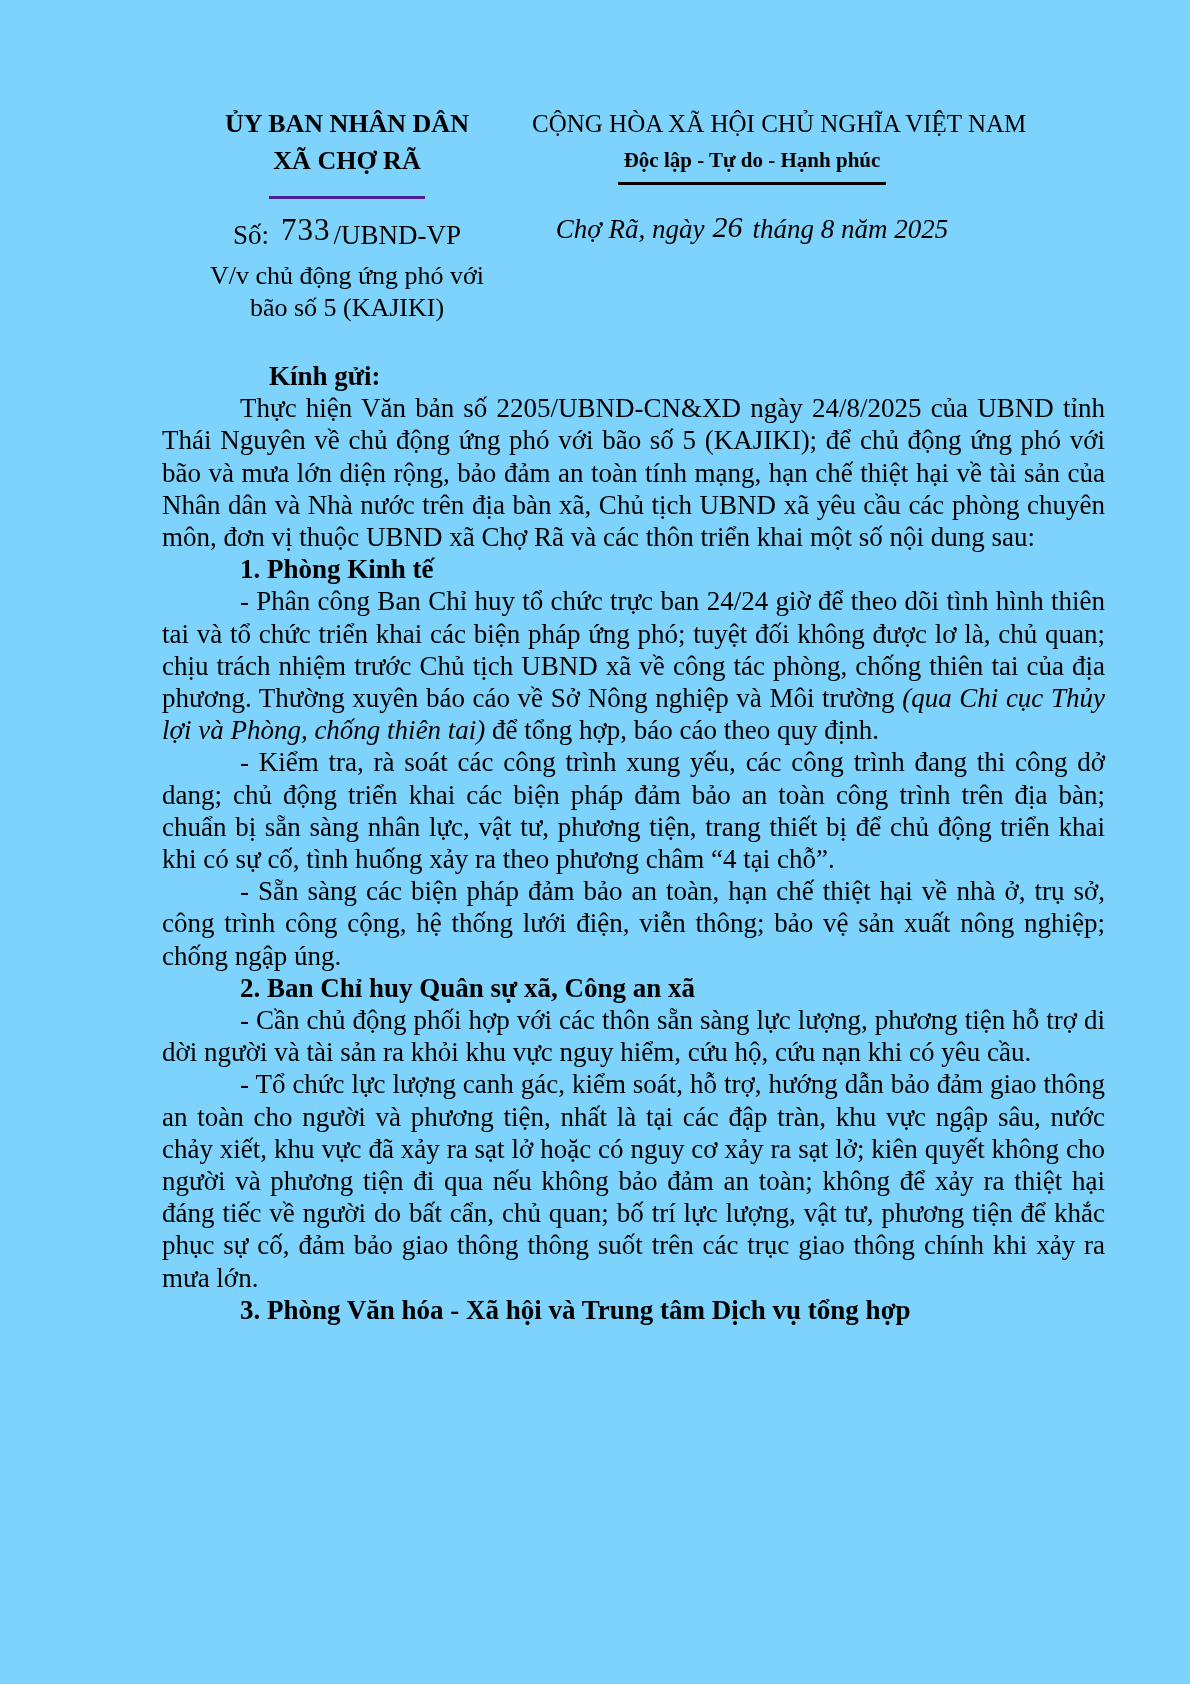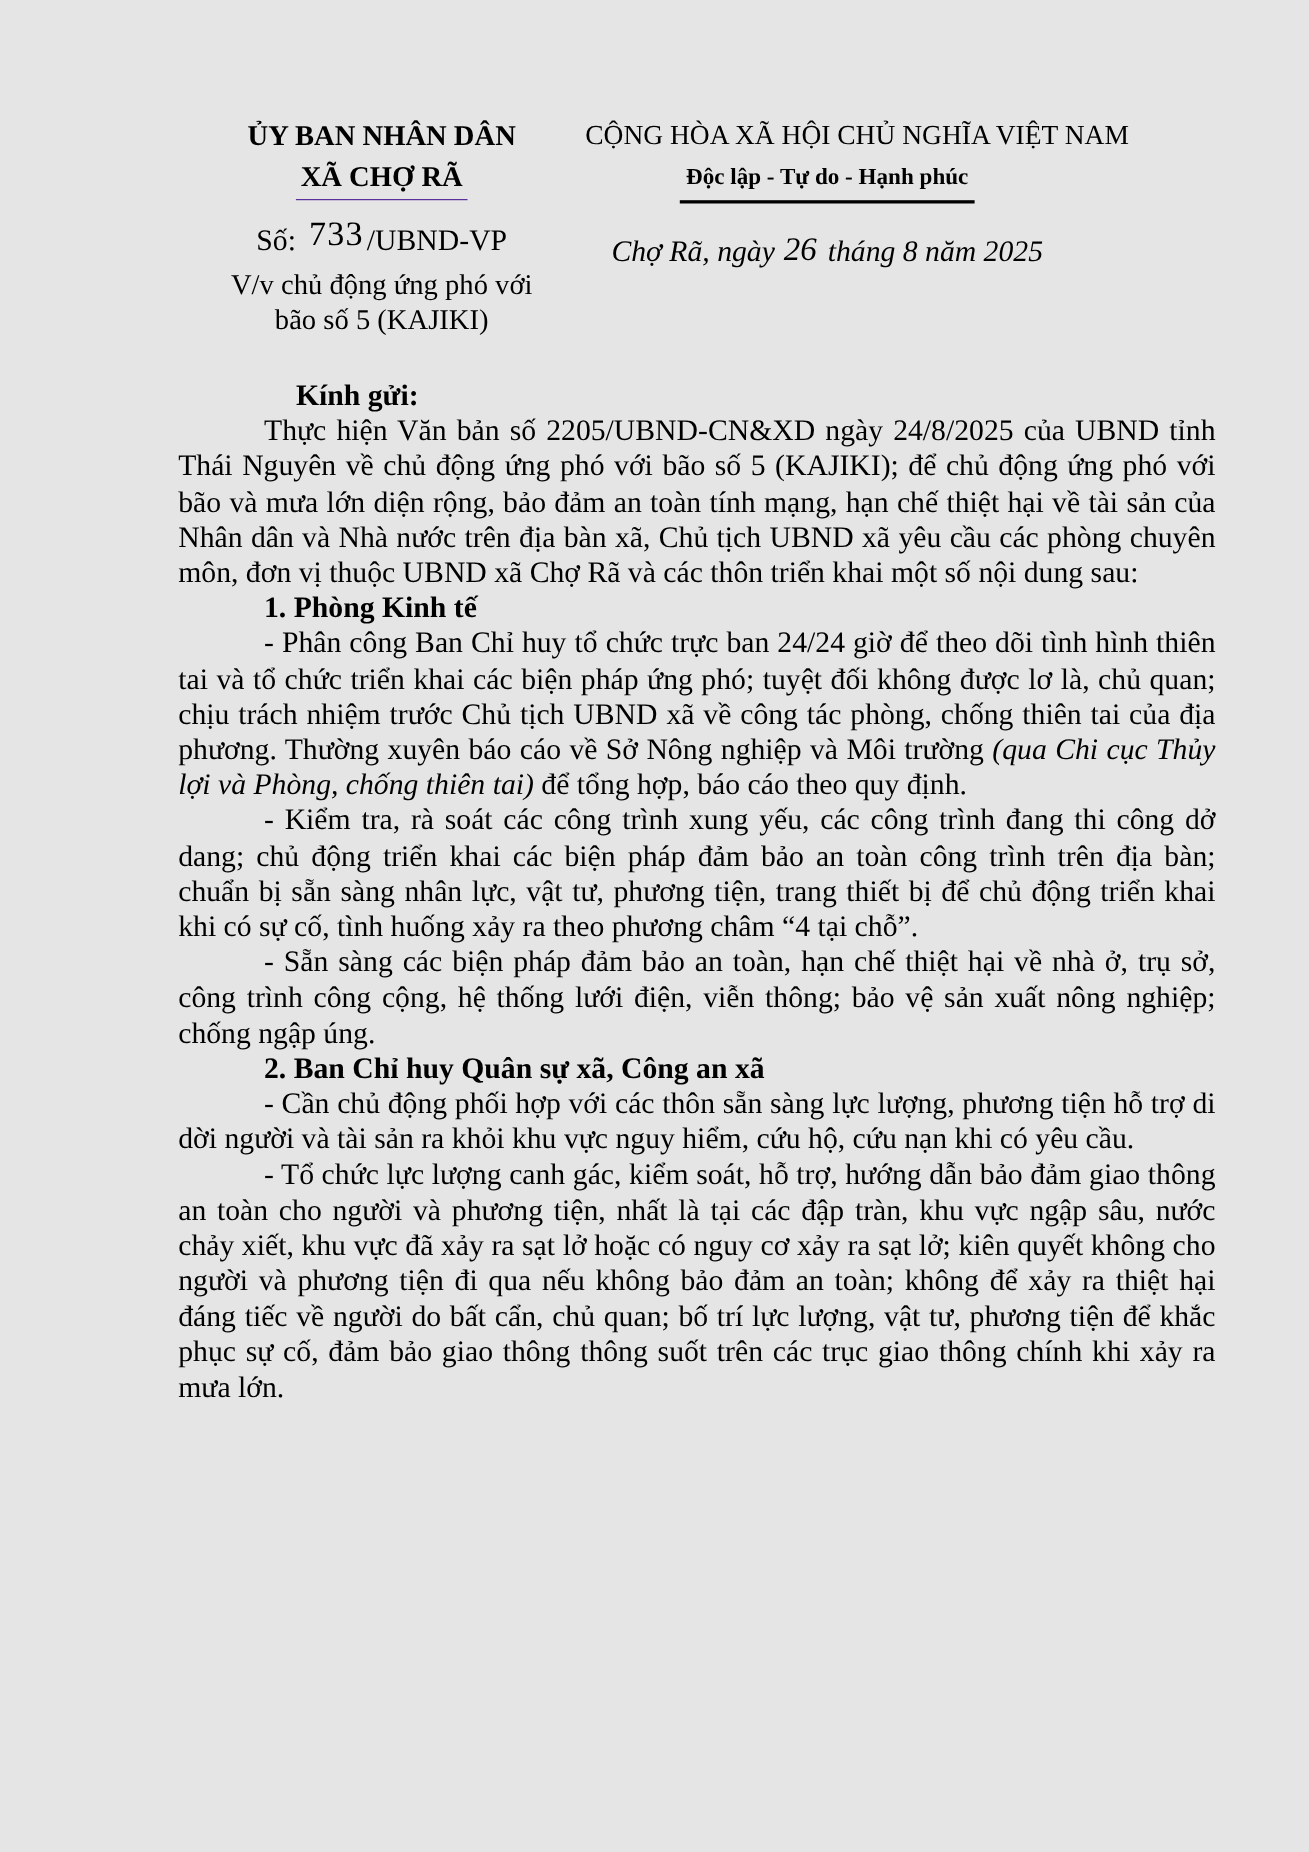--- a/index.html
+++ b/index.html
@@ -1,29 +1,29 @@
 <!DOCTYPE html>
 <html><head>
 <meta charset="utf-8">
 <style>
   html,body{margin:0;padding:0;background:#ffffff;}
   .page{
     position:relative;
     width:1190px;height:1684px;
-    background:#e5e5e5;color:#000;
+    background:#7dd3fc;color:#000;
     font-family:"Liberation Serif","DejaVu Serif",serif;
     box-sizing:border-box;
     padding:105px 85px 0 162px;
     overflow:hidden;
   }
   .doc-header{display:flex;align-items:flex-start;}
   .hdr-left{width:370px;text-align:center;flex:0 0 auto;}
   .hdr-right{width:440px;text-align:center;flex:0 0 auto;}
   .org-line{font-weight:bold;font-size:26px;line-height:37px;white-space:nowrap;}
-  .org-underlined{display:inline-block;border-bottom:1px solid #4c1d95;padding:0 4px 2px 4px;text-align:center;}
+  .org-underlined{display:inline-block;border-bottom:3px solid #4c1d95;padding:0 4px 17px 4px;text-align:center;}
   .doc-number{margin-top:18px;font-size:27px;line-height:34px;white-space:nowrap;}
   .filled-num{font-size:31px;position:relative;top:-4px;margin:0 3px 0 12px;letter-spacing:1px;}
   .subject{font-size:26px;line-height:32px;margin-top:8px;}
   .national-1{font-weight:normal;font-size:25px;line-height:37px;white-space:nowrap;}
   .national-2{font-weight:bold;font-size:21px;line-height:37px;white-space:nowrap;}
   .motto-underlined{display:inline-block;border-bottom:3px solid #000;padding:0 6px 3px 6px;}
   .dateline{font-style:italic;font-size:27px;margin-top:26px;white-space:nowrap;}
   .dateline .day{font-size:30px;margin:0 10px 0 8px;position:relative;top:-1px;}
   .recipients{margin-top:36px;font-size:27px;line-height:32.2px;}
   .recipients-label{margin-left:107px;font-weight:bold;}
@@ -73,15 +73,16 @@
 
   <div class="doc-body">
     <p class="para">Thực hiện Văn bản số 2205/UBND-CN&amp;XD ngày 24/8/2025 của UBND tỉnh Thái Nguyên về chủ động ứng phó với bão số 5 (KAJIKI); để chủ động ứng phó với bão và mưa lớn diện rộng, bảo đảm an toàn tính mạng, hạn chế thiệt hại về tài sản của Nhân dân và Nhà nước trên địa bàn xã, Chủ tịch UBND xã yêu cầu các phòng chuyên môn, đơn vị thuộc UBND xã Chợ Rã và các thôn triển khai một số nội dung sau:</p>
     <p class="para bold">1. Phòng Kinh tế</p>
     <p class="para"><span>- Phân công Ban Chỉ huy tổ chức trực ban 24/24 giờ để theo dõi tình hình thiên tai và tổ chức triển khai các biện pháp ứng phó; tuyệt đối không được lơ là, chủ quan; chịu trách nhiệm trước Chủ tịch UBND xã về công tác phòng, chống thiên tai của địa phương. Thường xuyên báo cáo về Sở Nông nghiệp và Môi trường </span><span class="italic">(qua Chi cục Thủy lợi và Phòng, chống thiên tai)</span><span> để tổng hợp, báo cáo theo quy định.</span></p>
     <p class="para">- Kiểm tra, rà soát các công trình xung yếu, các công trình đang thi công dở dang; chủ động triển khai các biện pháp đảm bảo an toàn công trình trên địa bàn; chuẩn bị sẵn sàng nhân lực, vật tư, phương tiện, trang thiết bị để chủ động triển khai khi có sự cố, tình huống xảy ra theo phương châm “4 tại chỗ”.</p>
     <p class="para">- Sẵn sàng các biện pháp đảm bảo an toàn, hạn chế thiệt hại về nhà ở, trụ sở, công trình công cộng, hệ thống lưới điện, viễn thông; bảo vệ sản xuất nông nghiệp; chống ngập úng.</p>
     <p class="para bold">2. Ban Chỉ huy Quân sự xã, Công an xã</p>
     <p class="para">- Cần chủ động phối hợp với các thôn sẵn sàng lực lượng, phương tiện hỗ trợ di dời người và tài sản ra khỏi khu vực nguy hiểm, cứu hộ, cứu nạn khi có yêu cầu.</p>
     <p class="para">- Tổ chức lực lượng canh gác, kiểm soát, hỗ trợ, hướng dẫn bảo đảm giao thông an toàn cho người và phương tiện, nhất là tại các đập tràn, khu vực ngập sâu, nước chảy xiết, khu vực đã xảy ra sạt lở hoặc có nguy cơ xảy ra sạt lở; kiên quyết không cho người và phương tiện đi qua nếu không bảo đảm an toàn; không để xảy ra thiệt hại đáng tiếc về người do bất cẩn, chủ quan; bố trí lực lượng, vật tư, phương tiện để khắc phục sự cố, đảm bảo giao thông thông suốt trên các trục giao thông chính khi xảy ra mưa lớn.</p>
+    <p class="para bold">3. Phòng Văn hóa - Xã hội và Trung tâm Dịch vụ tổng hợp</p>
   </div>
 
 </div>
 
 </body></html>

